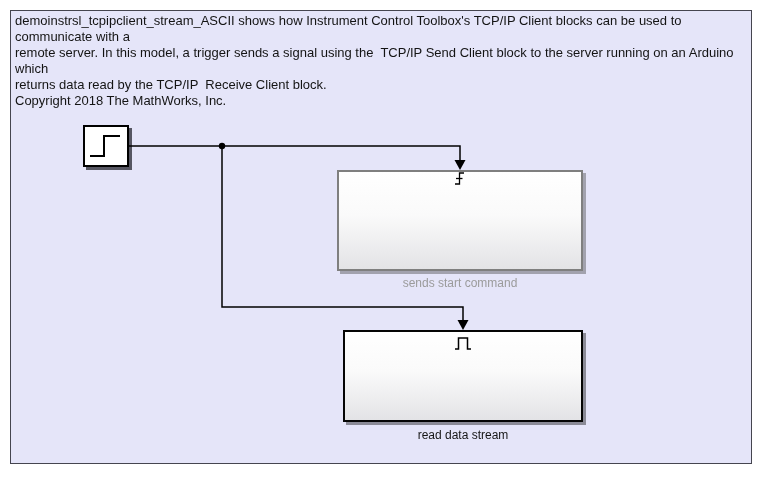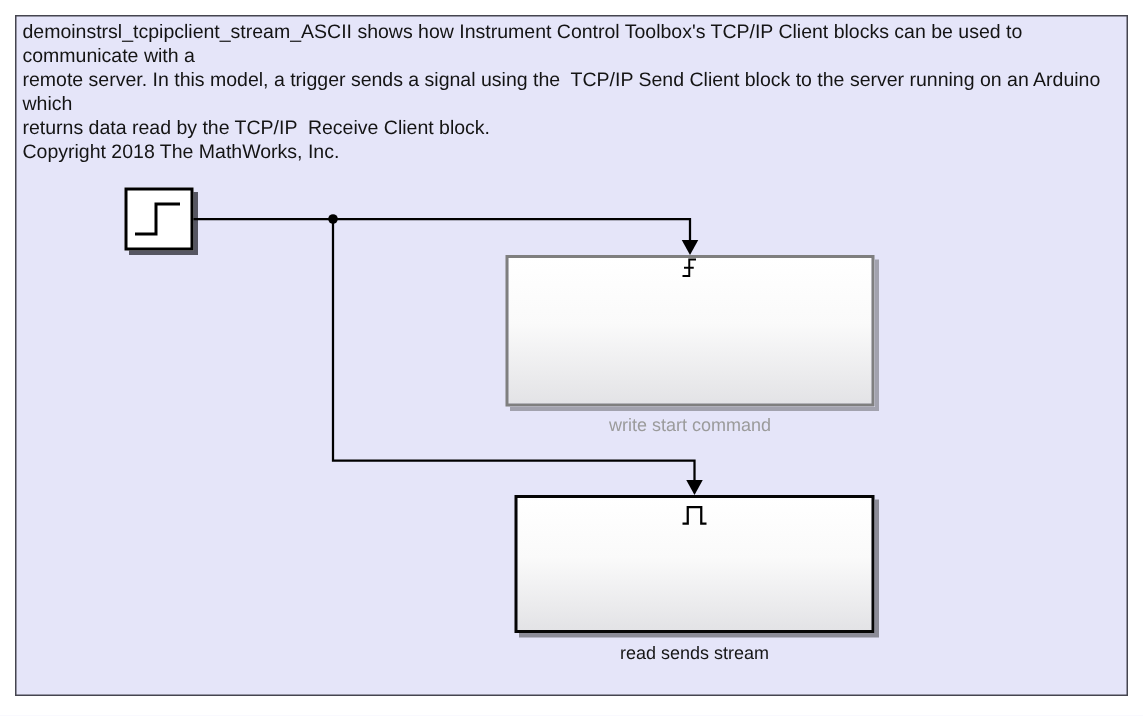--- a/index.html
+++ b/index.html
@@ -93,24 +93,24 @@
 returns data read by the TCP/IP  Receive Client block.
 Copyright 2018 The MathWorks, Inc.</div>
 
 <div class="abs" id="step-block">
   <svg width="42" height="38" viewBox="0 0 42 38">
     <polyline points="5,29 19,29 19,9 35,9" fill="none" stroke="#000000" stroke-width="2"></polyline>
   </svg>
 </div>
 
 <div class="abs subsystem" id="write-block"></div>
-<div class="abs block-label" id="write-label">write start command</div>
+<div class="abs block-label" id="write-label">sends start command</div>
 
 <div class="abs subsystem" id="read-block"></div>
-<div class="abs block-label" id="read-label">read sends stream</div>
+<div class="abs block-label" id="read-label">read data stream</div>
 
 <svg class="abs" id="wire-layer">
 
   <polyline points="129,146 460,146 460,160" fill="none" stroke="#000000" stroke-width="1.5"></polyline>
   <polygon points="454.5,160 465.5,160 460,170" fill="#000000"></polygon>
 
   <polyline points="222,146 222,307 463,307 463,320" fill="none" stroke="#000000" stroke-width="1.5"></polyline>
   <polygon points="457.5,320 468.5,320 463,330" fill="#000000"></polygon>
 
   <circle cx="222" cy="146" r="3.2" fill="#000000"></circle>

